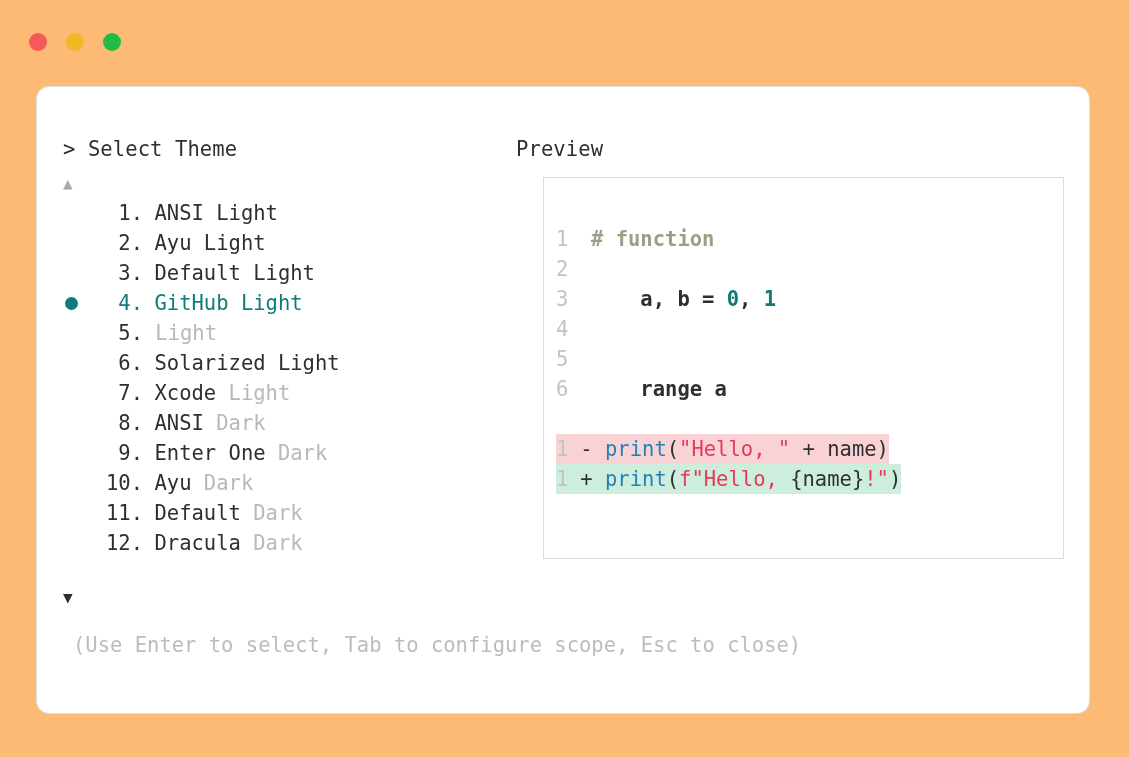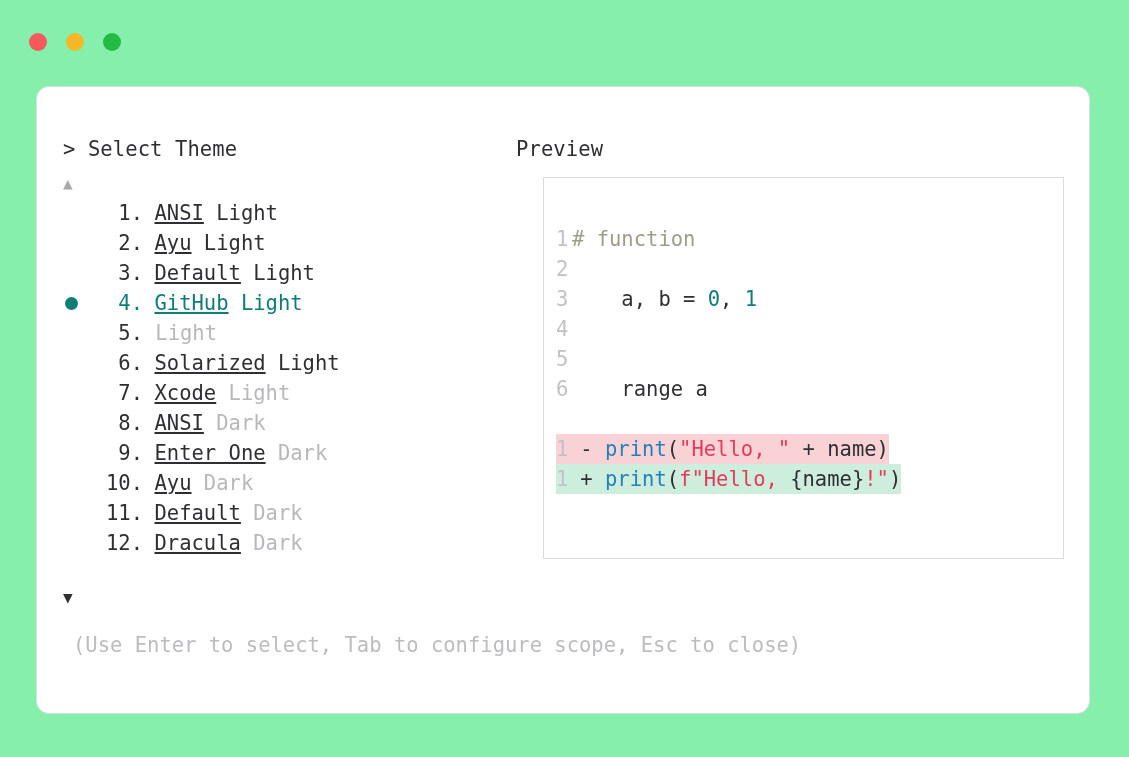--- a/index.html
+++ b/index.html
@@ -11,21 +11,21 @@
     width: 1129px;
     height: 757px;
     font-family: "DejaVu Sans Mono", "Liberation Mono", monospace;
     -webkit-font-smoothing: antialiased;
   }
 
   .screen {
     position: relative;
     width: 1129px;
     height: 757px;
-    background: #86efac;
+    background: #fdba74;
     overflow: hidden;
   }
 
   
   .traffic-lights {
     position: absolute;
     left: 29px;
     top: 33px;
     display: flex;
     gap: 19px;
@@ -111,21 +111,21 @@
     background: #0f7c77;
     margin-left: 2px;
   }
   .bullet.hidden { background: transparent; }
   .row-index {
     width: 48px;
     flex: 0 0 48px;
     text-align: right;
     white-space: pre;
   }
-  .row-name   { margin-left: 11.5px; white-space: pre; text-decoration: underline; }
+  .row-name   { margin-left: 11.5px; white-space: pre; }
   .row-suffix { white-space: pre; }
 
   .theme-row.selected .row-index,
   .theme-row.selected .row-name,
   .theme-row.selected .row-suffix { color: #0f7c77; }
   .suffix-muted { color: #b8b8bc; }
   .suffix-strong { color: #2f2f33; }
 
   
   .hint {
@@ -168,21 +168,21 @@
     box-sizing: border-box;
   }
   .code-line.nohl { background: transparent; }
   .ln {
     color: #c2c2c6;
     width: 12px;
     flex: 0 0 12px;
     text-align: right;
     white-space: pre;
   }
-  .code-text { margin-left: 4px; white-space: pre; }
+  .code-text { margin-left: 23px; white-space: pre; font-weight: bold; }
   .gap-line { height: 30px; }
   .code-line.diff { padding-left: 12px; }
   .diff-inner { display: inline-block; white-space: pre; }
 
   
   .t-comment  { color: #9d9d88; }
   .t-keyword  { color: #2f2f33; }
   .t-func     { color: #b8202f; }
   .t-builtin  { color: #2481b8; }
   .t-number   { color: #0f7c77; }

